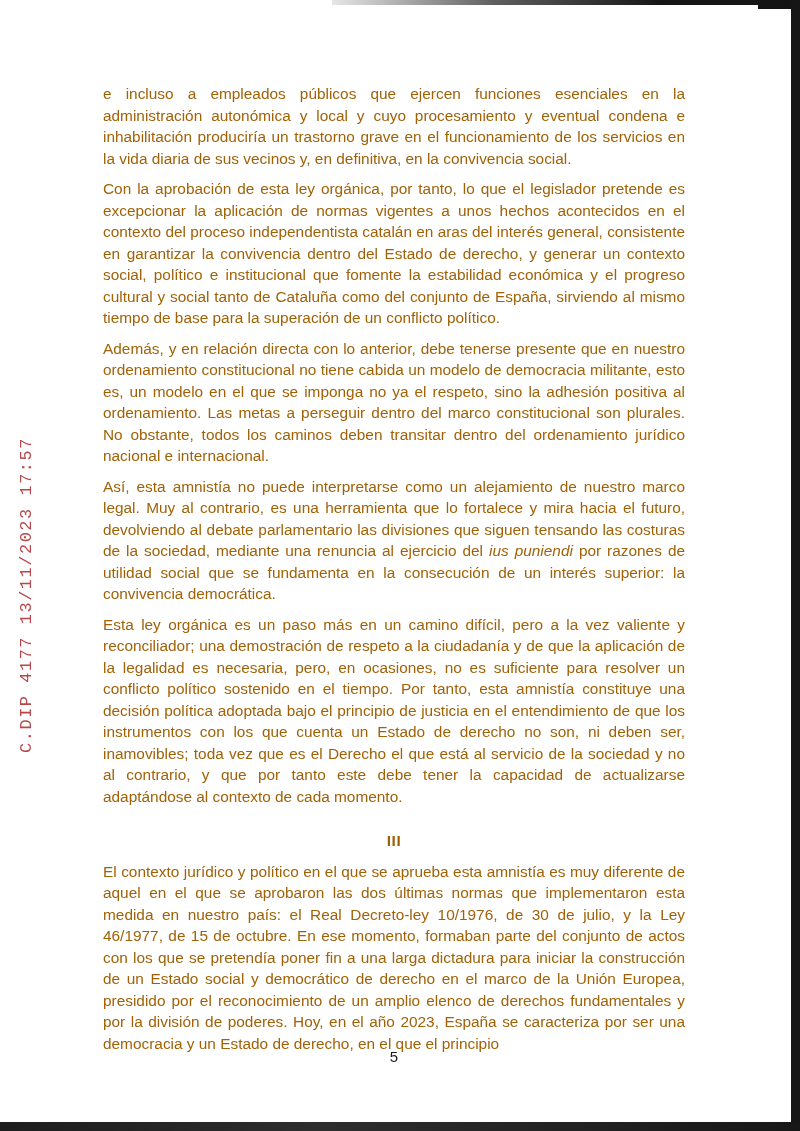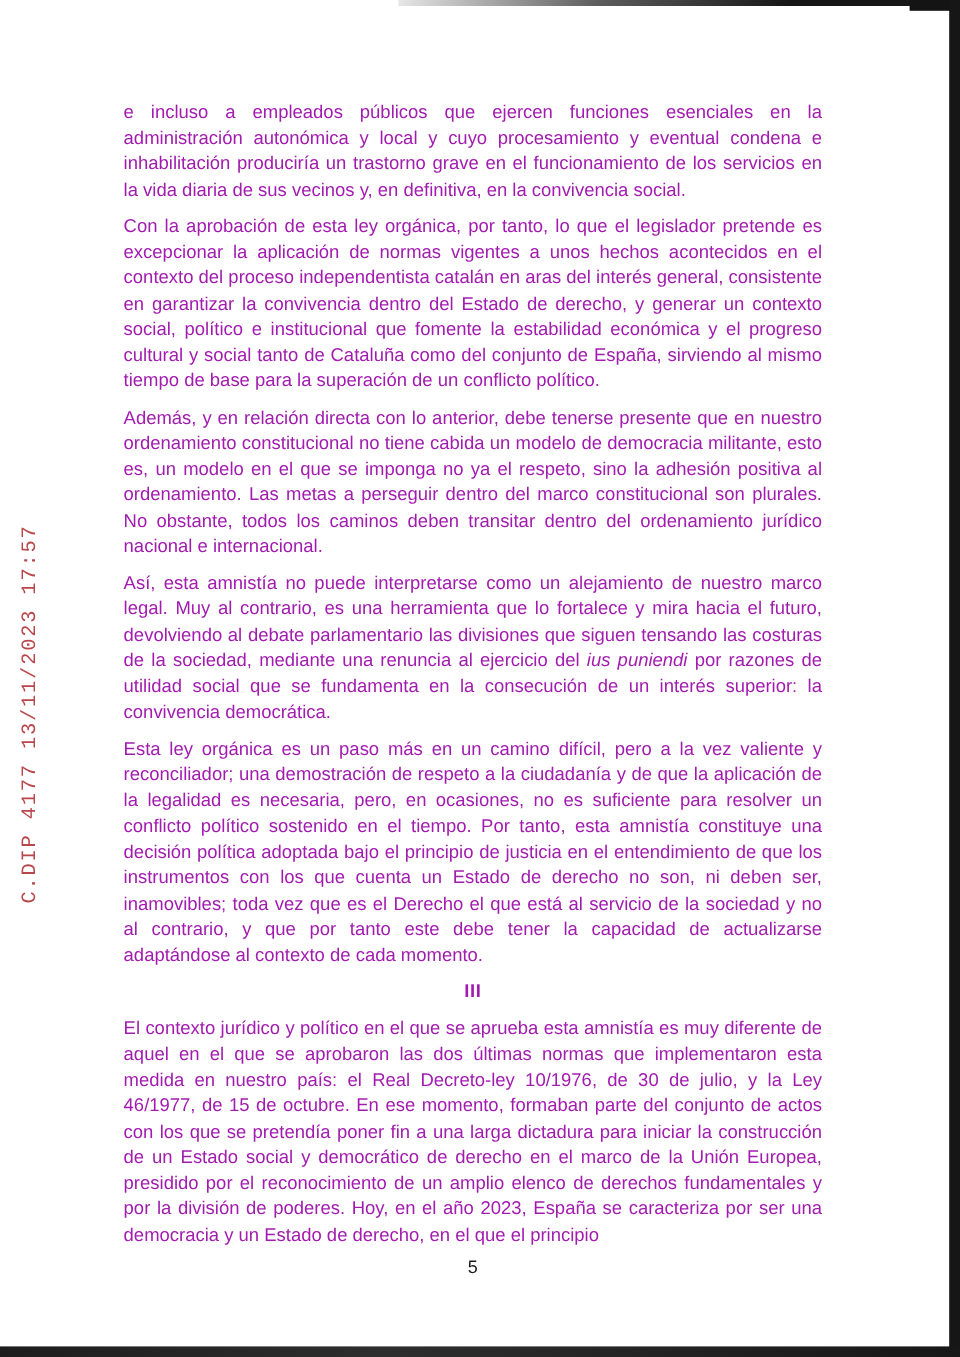--- a/index.html
+++ b/index.html
@@ -52,33 +52,33 @@
     font-size: 17px;
     letter-spacing: 1.5px;
     color: #b8474b;
   }
   
   .content {
     position: absolute;
     left: 103px;
     top: 83px;
     width: 582px;
-    color: #a21caf;
+    color: #a16207;
     font-size: 15.4px;
     line-height: 21.5px;
     text-align: justify;
   }
   .content p {
     margin: 0 0 9px 0;
   }
   .section-marker {
     text-align: center;
     font-weight: bold;
     letter-spacing: 0.5px;
-    margin: 9px 0 9px 0;
+    margin: 23px 0 9px 0;
   }
   .page-number {
     position: absolute;
     left: 103px;
     top: 1048px;
     width: 582px;
     text-align: center;
     font-size: 15px;
     color: #1b1b1b;
   }

